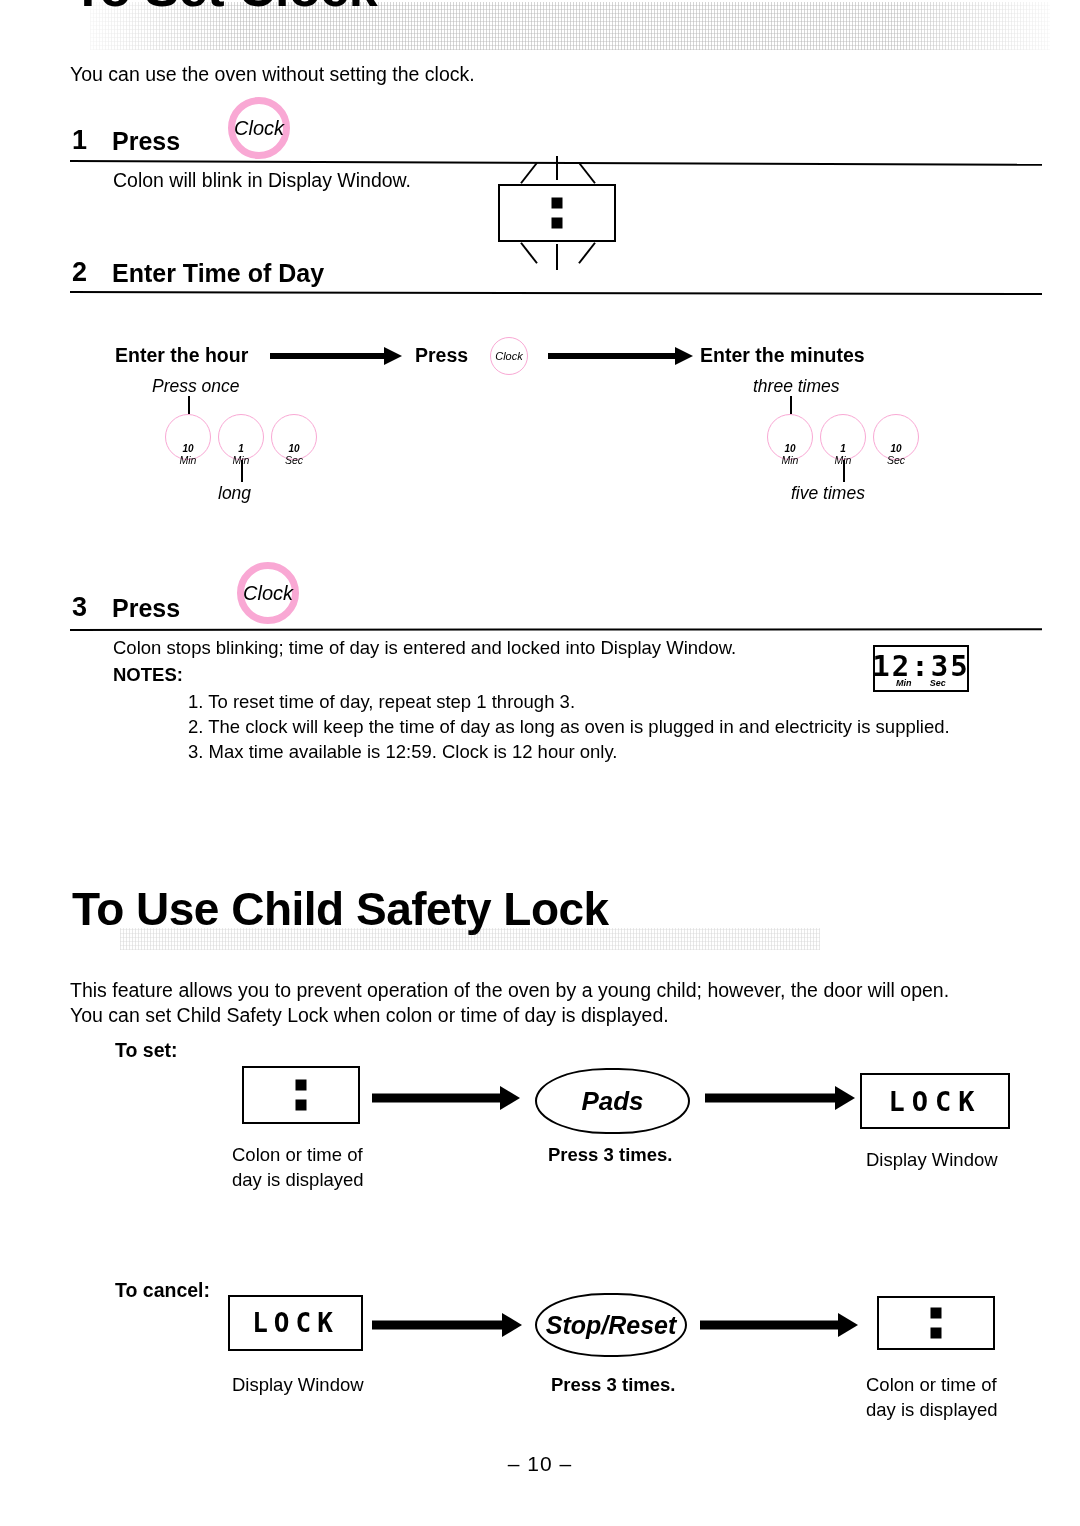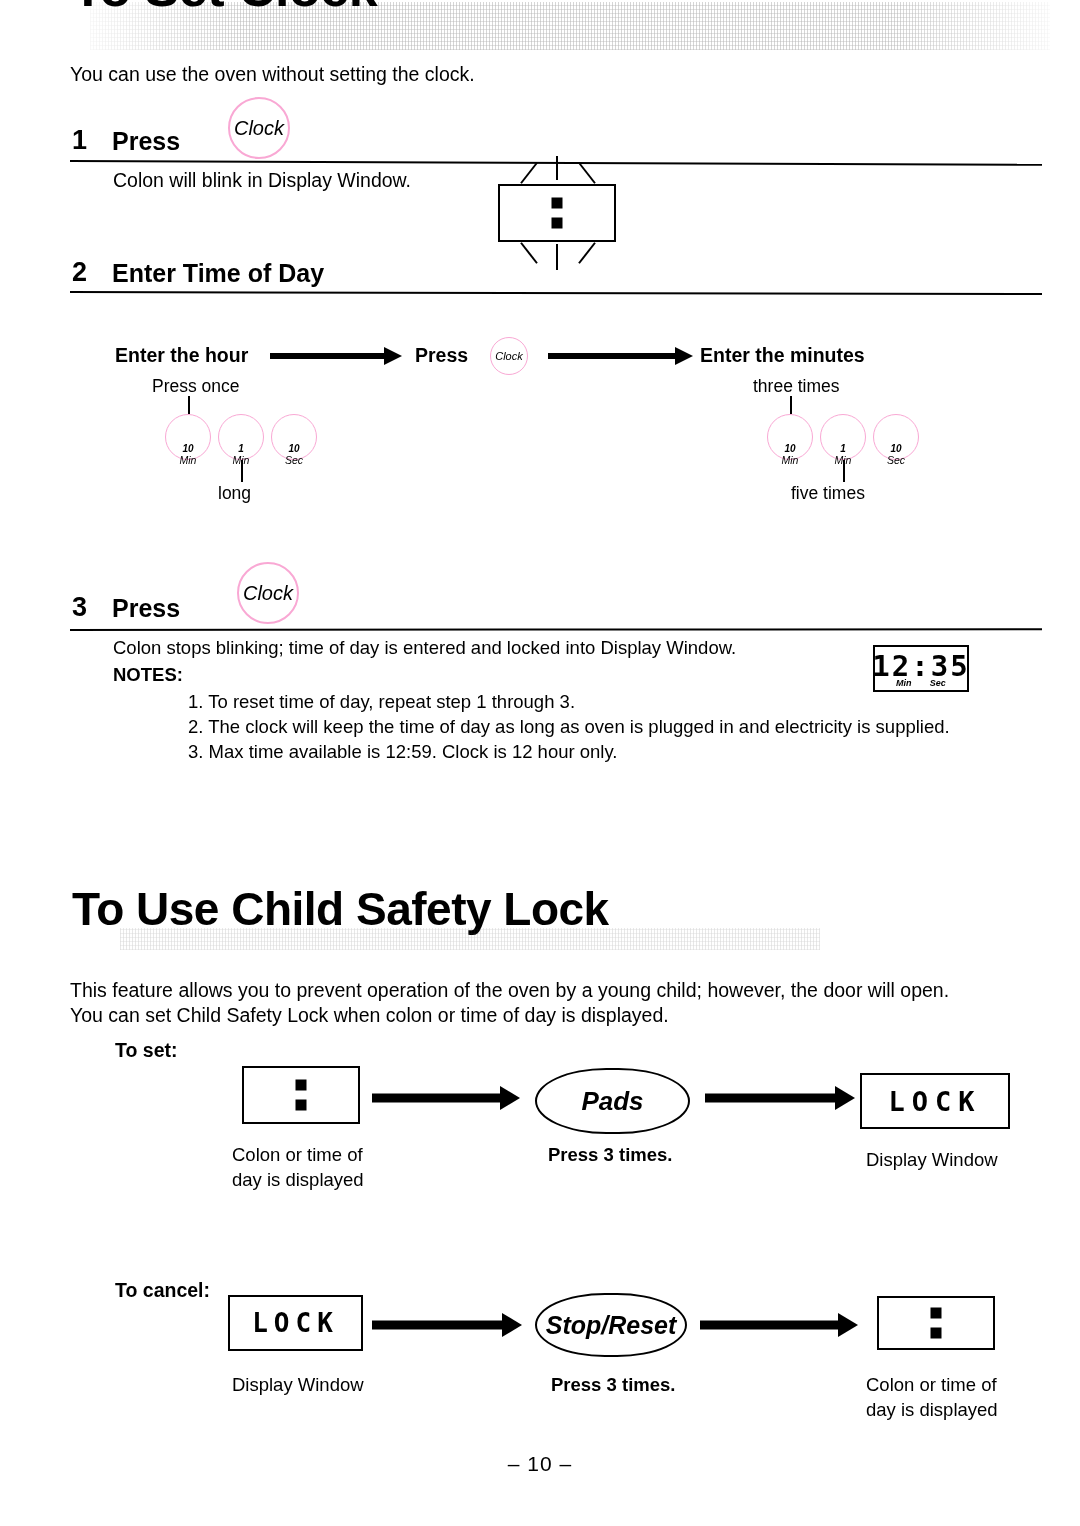--- a/index.html
+++ b/index.html
@@ -54,21 +54,21 @@
     top: 886px;
     font-size: 46px;
   }
 
   
   .txt {
     position: absolute;
     white-space: nowrap;
     line-height: 1.28;
   }
-  .t17 { font-size: 17.5px; }
+  .t17 { font-size: 17.5px; font-style: italic; }
   .t18 { font-size: 18.5px; }
   .t19 { font-size: 19.5px; }
   .bold { font-weight: bold; }
 
   
   .step-num {
     position: absolute;
     font-size: 27px;
     font-weight: bold;
   }
@@ -81,21 +81,21 @@
   .rule {
     position: absolute;
     height: 0;
     border-top: 2.2px solid #000;
     transform-origin: left center;
   }
 
   
   .key-circle {
     position: absolute;
-    border: 2px solid #f9a8d4;
+    border: 7px solid #f9a8d4;
     border-radius: 50%;
     display: flex;
     flex-direction: column;
     align-items: center;
     justify-content: center;
     background: #fff;
     box-sizing: border-box;
   }
   .key-circle .kc-main {
     font-style: italic;

